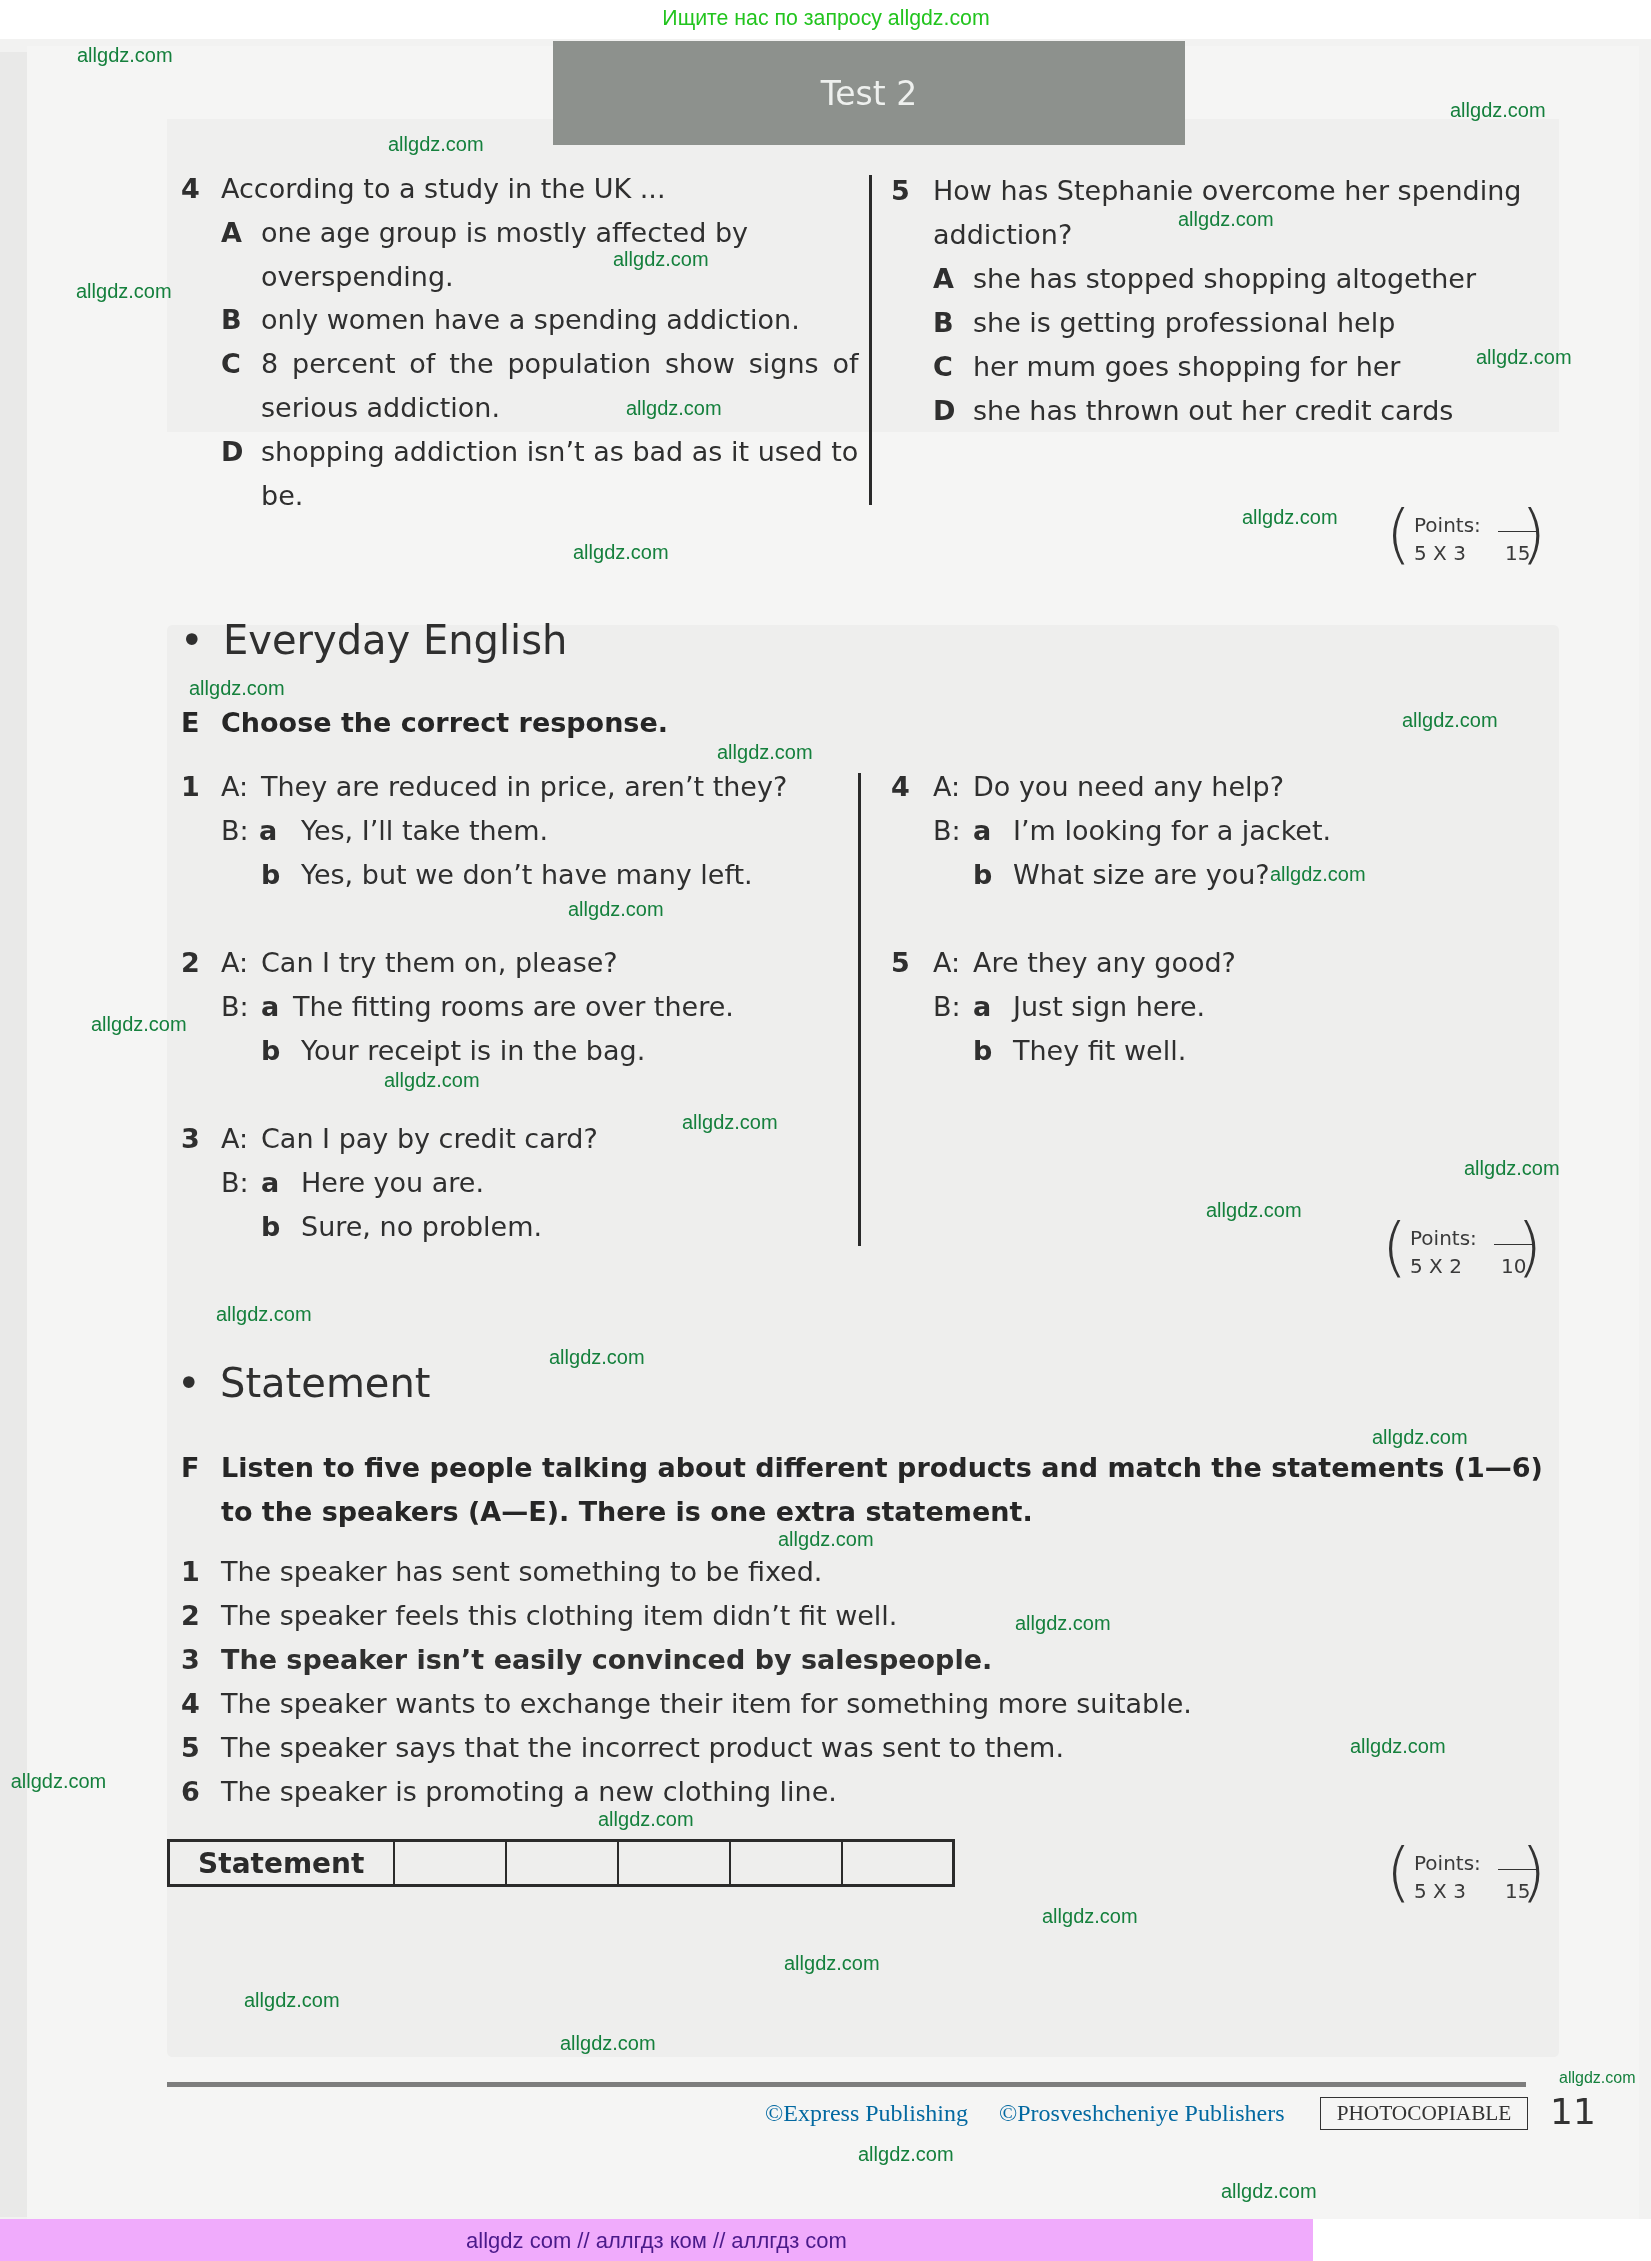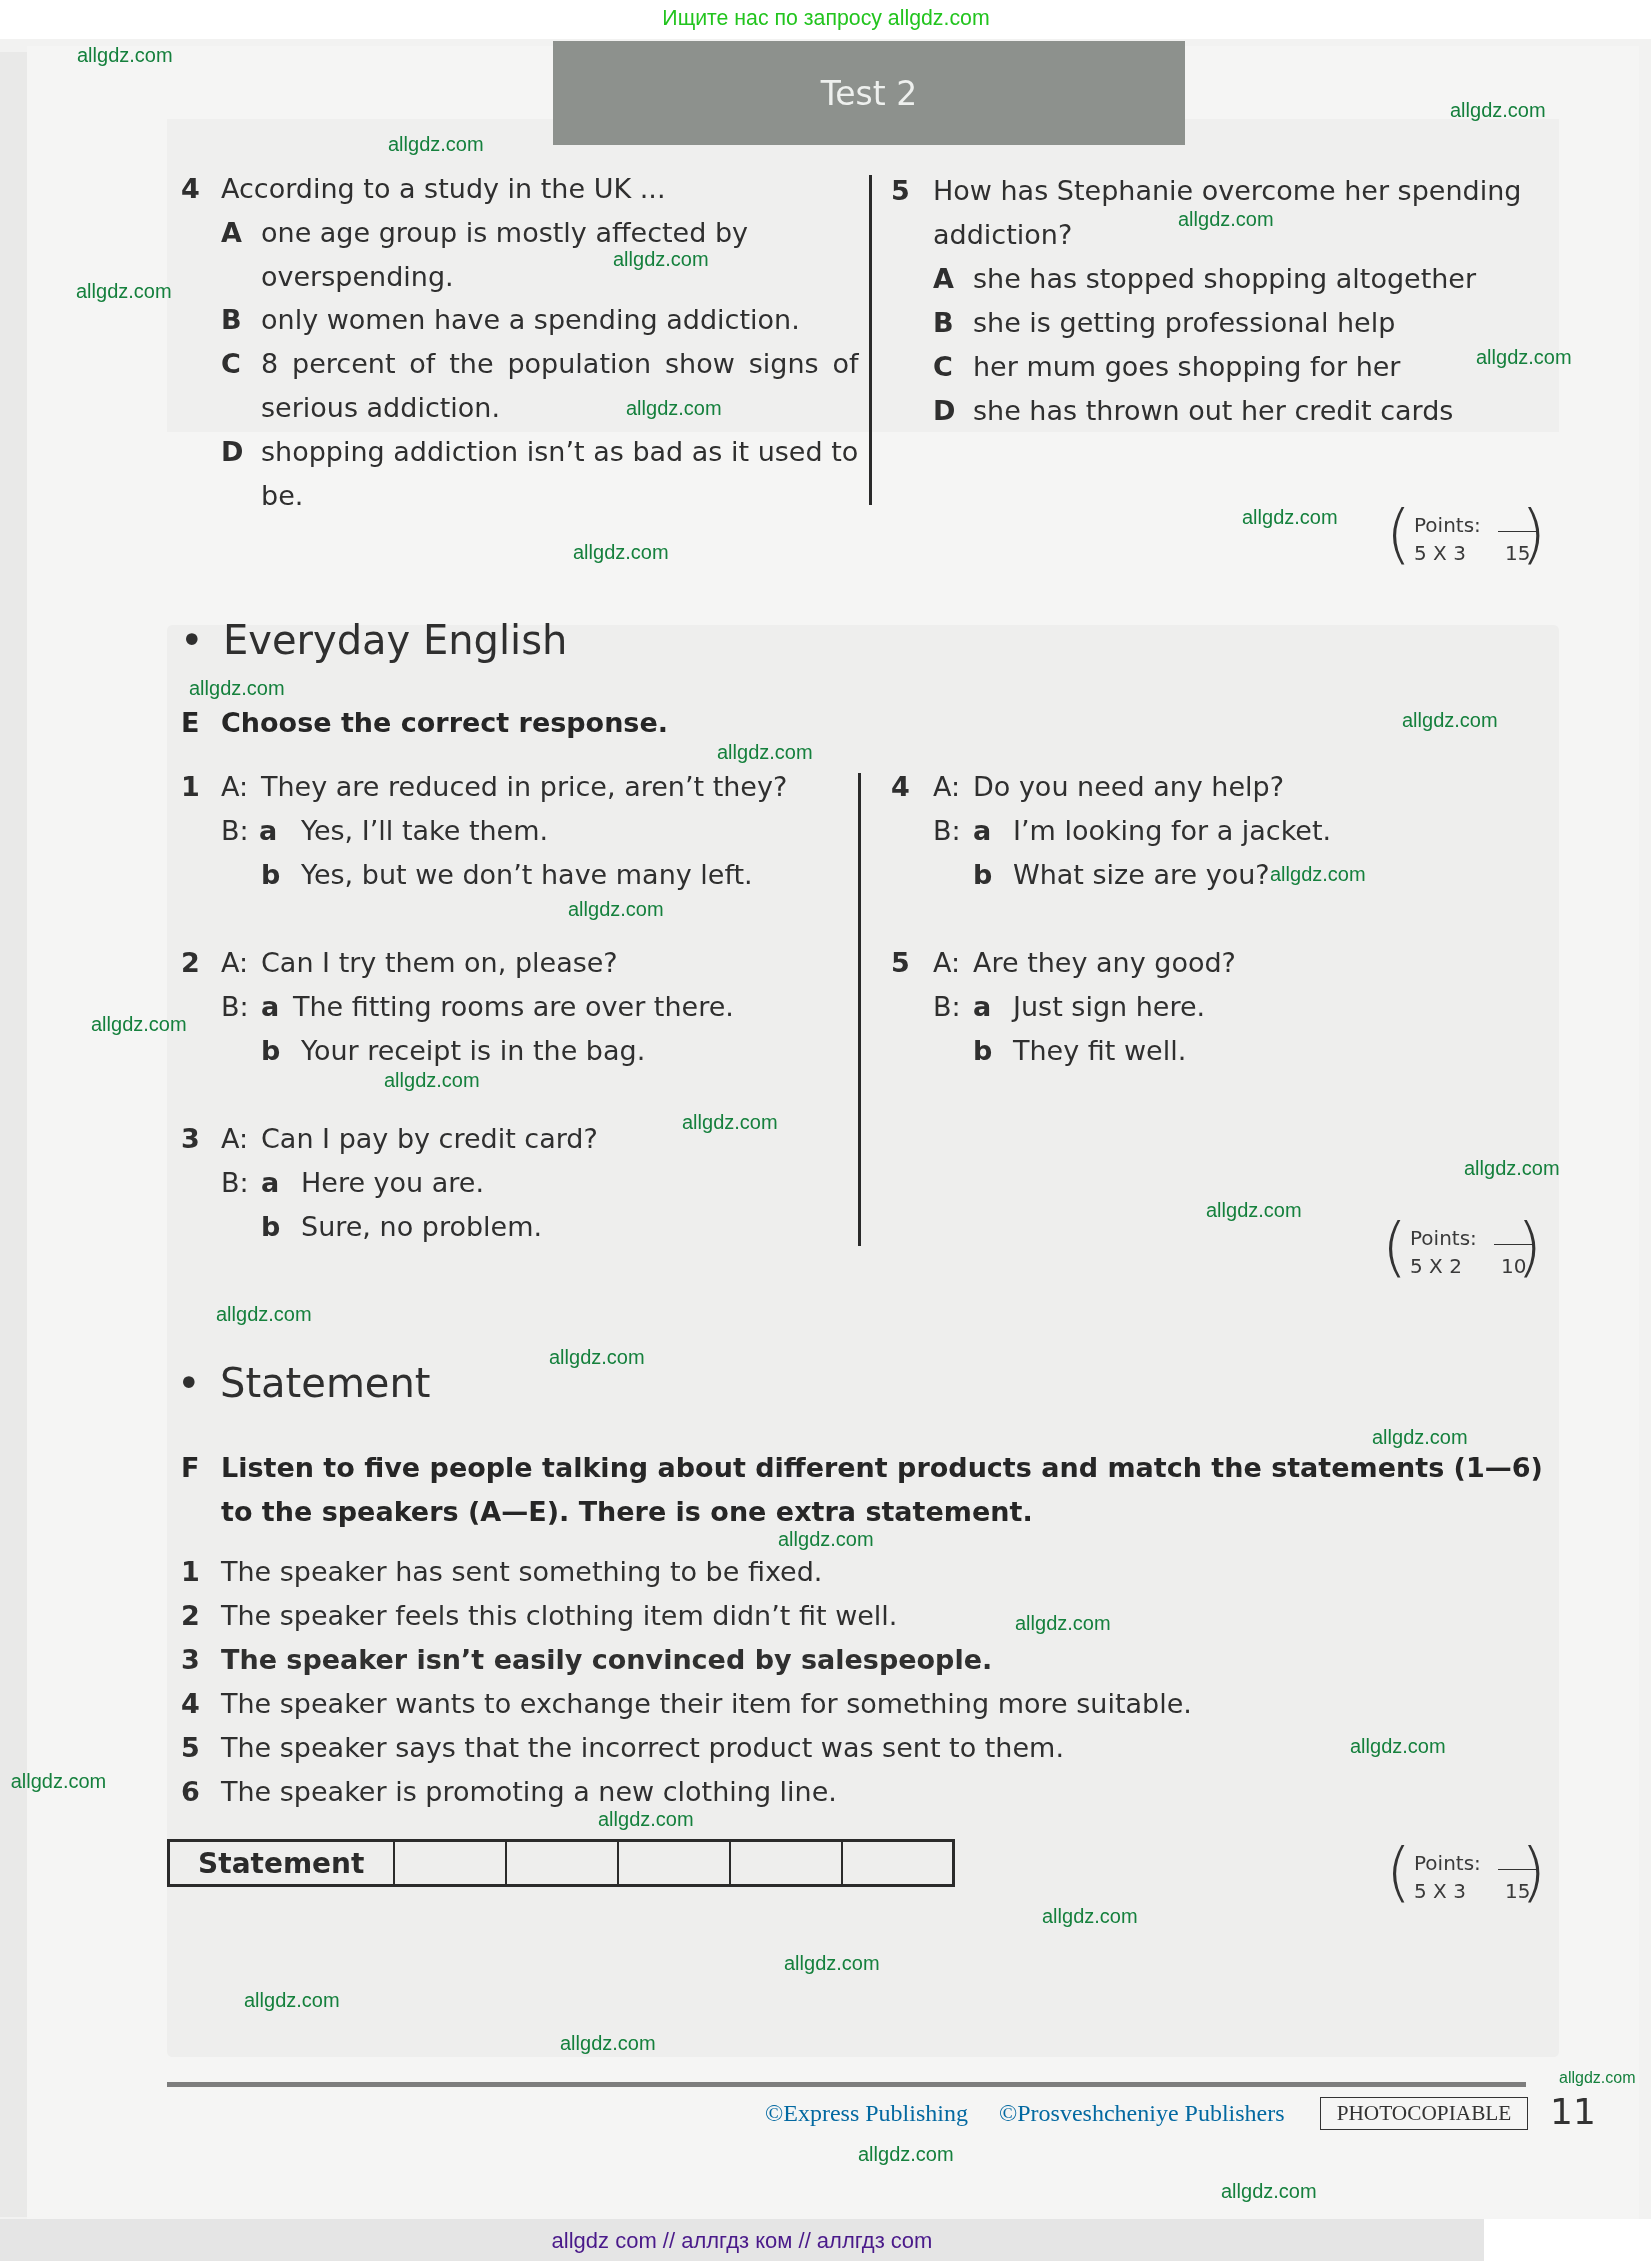--- a/index.html
+++ b/index.html
@@ -3,21 +3,21 @@
 <meta charset="utf-8">
 <style>
   * { box-sizing: border-box; margin: 0; padding: 0; }
   html, body { width: 1652px; height: 2261px; background: #ffffff; overflow: hidden; }
   body { position: relative; font-family: "DejaVu Sans", sans-serif; color: #2b2b2b; }
 
   .top-banner { position: absolute; left: 0; top: 0; width: 1652px; height: 37px; background: #ffffff;
     display: flex; align-items: center; justify-content: center; }
   .top-banner span { color: #22c41e; font-family: "Liberation Sans", sans-serif; font-size: 21.3px; }
 
-  .bottom-banner { position: absolute; left: 0; top: 2219px; width: 1484px; height: 43px; background: #e5e5e5;
+  .bottom-banner { position: absolute; left: 0; top: 2219px; width: 1313px; height: 43px; background: #f0abfc;
     display: flex; align-items: center; justify-content: center; }
   .bottom-banner span { color: #4a1a8a; font-family: "Liberation Sans", sans-serif; font-size: 22px; }
 
   .page { position: absolute; left: 0; top: 39px; width: 1652px; height: 2180px; background: #f2f2f1; }
   .page-inner { position: absolute; left: 27px; top: 6.7px; width: 1612px; height: 2173px; background: #f5f5f4; }
   .gutter { position: absolute; left: 0; top: 13.3px; width: 27px; height: 2165px; background: #e9e9e8; }
   .ghost-band { position: absolute; left: 167px; top: 586px; width: 1392px; height: 1432px; background: #eeeeed; border-radius: 5.3px; }
   .ghost-top { position: absolute; left: 167px; top: 80px; width: 1392px; height: 313px; background: #efefee; }
 
   .title-bar { position: absolute; left: 553px; top: 41px; width: 632px; height: 104px; background: #8d918d;

